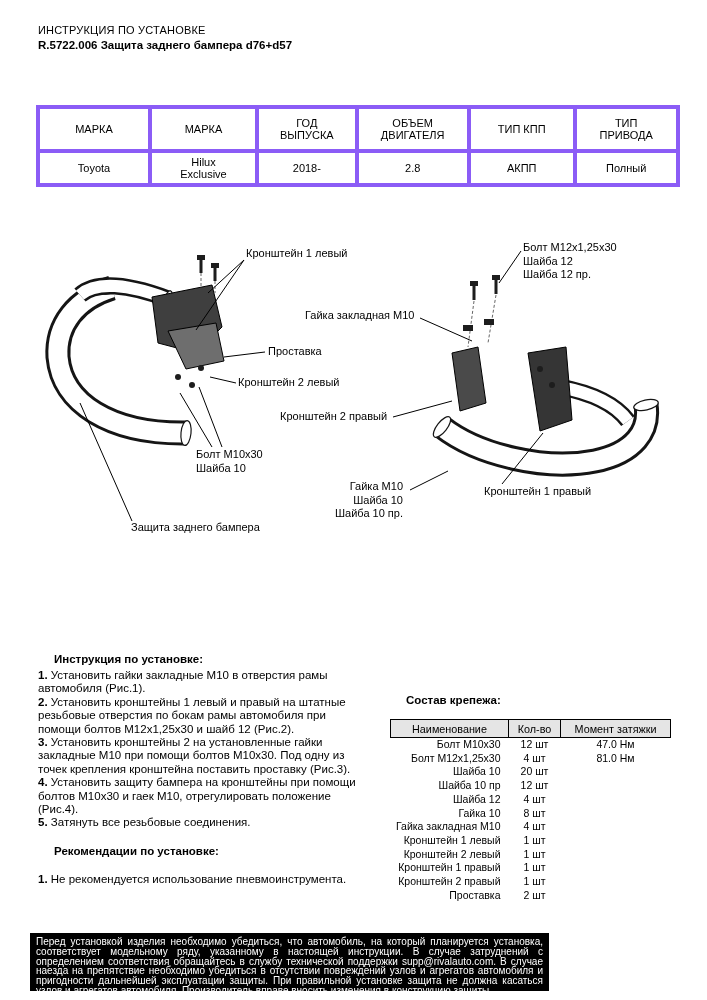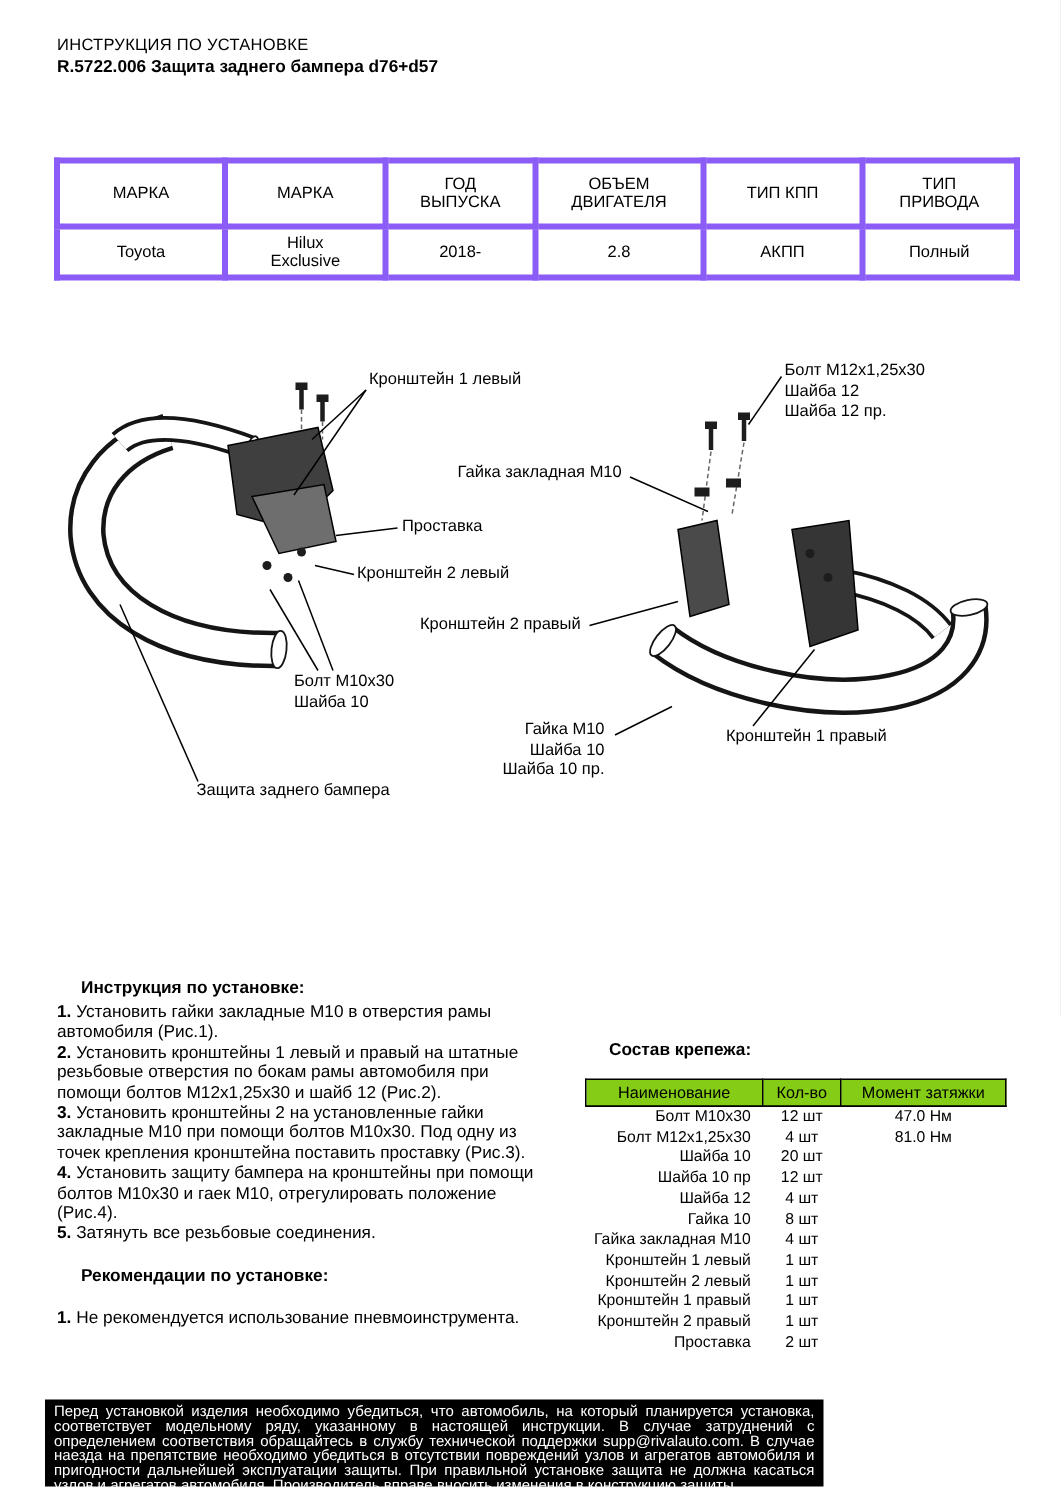--- a/index.html
+++ b/index.html
@@ -31,21 +31,21 @@
   .sec-title { font-size:11.5px; font-weight:bold; margin-bottom:4px;margin-left:16px; }
   .step, .rec { font-size:11.5px; line-height:13.4px; }
   .rec-block { margin-top:15px; }
   .rec-block .rec { margin-top:0; }
   .rec-gap { height:12px; }
 
   .fasteners { position:absolute; left:390px; top:694px; width:281px; }
   .fasteners .sec-title { margin-bottom:13px; }
   table.fast { border-collapse:collapse; table-layout:fixed; width:280px; font-size:10.5px; }
   table.fast th {
-    border:1px solid #000; background:#84cc16; font-weight:normal;
+    border:1px solid #000; background:#e5e5e5; font-weight:normal;
     font-size:10.8px; height:18px; text-align:center;
   }
   table.fast td { line-height:13.7px; }
   td.f-name { text-align:right; padding-right:8px; }
   td.f-qty  { text-align:center; }
   td.f-torq { text-align:center; }
 
   .footer {
     position:absolute; left:30px; top:933px; width:519px; height:58px;
     background:#000; color:#fff; font-size:10px; line-height:9.8px;

